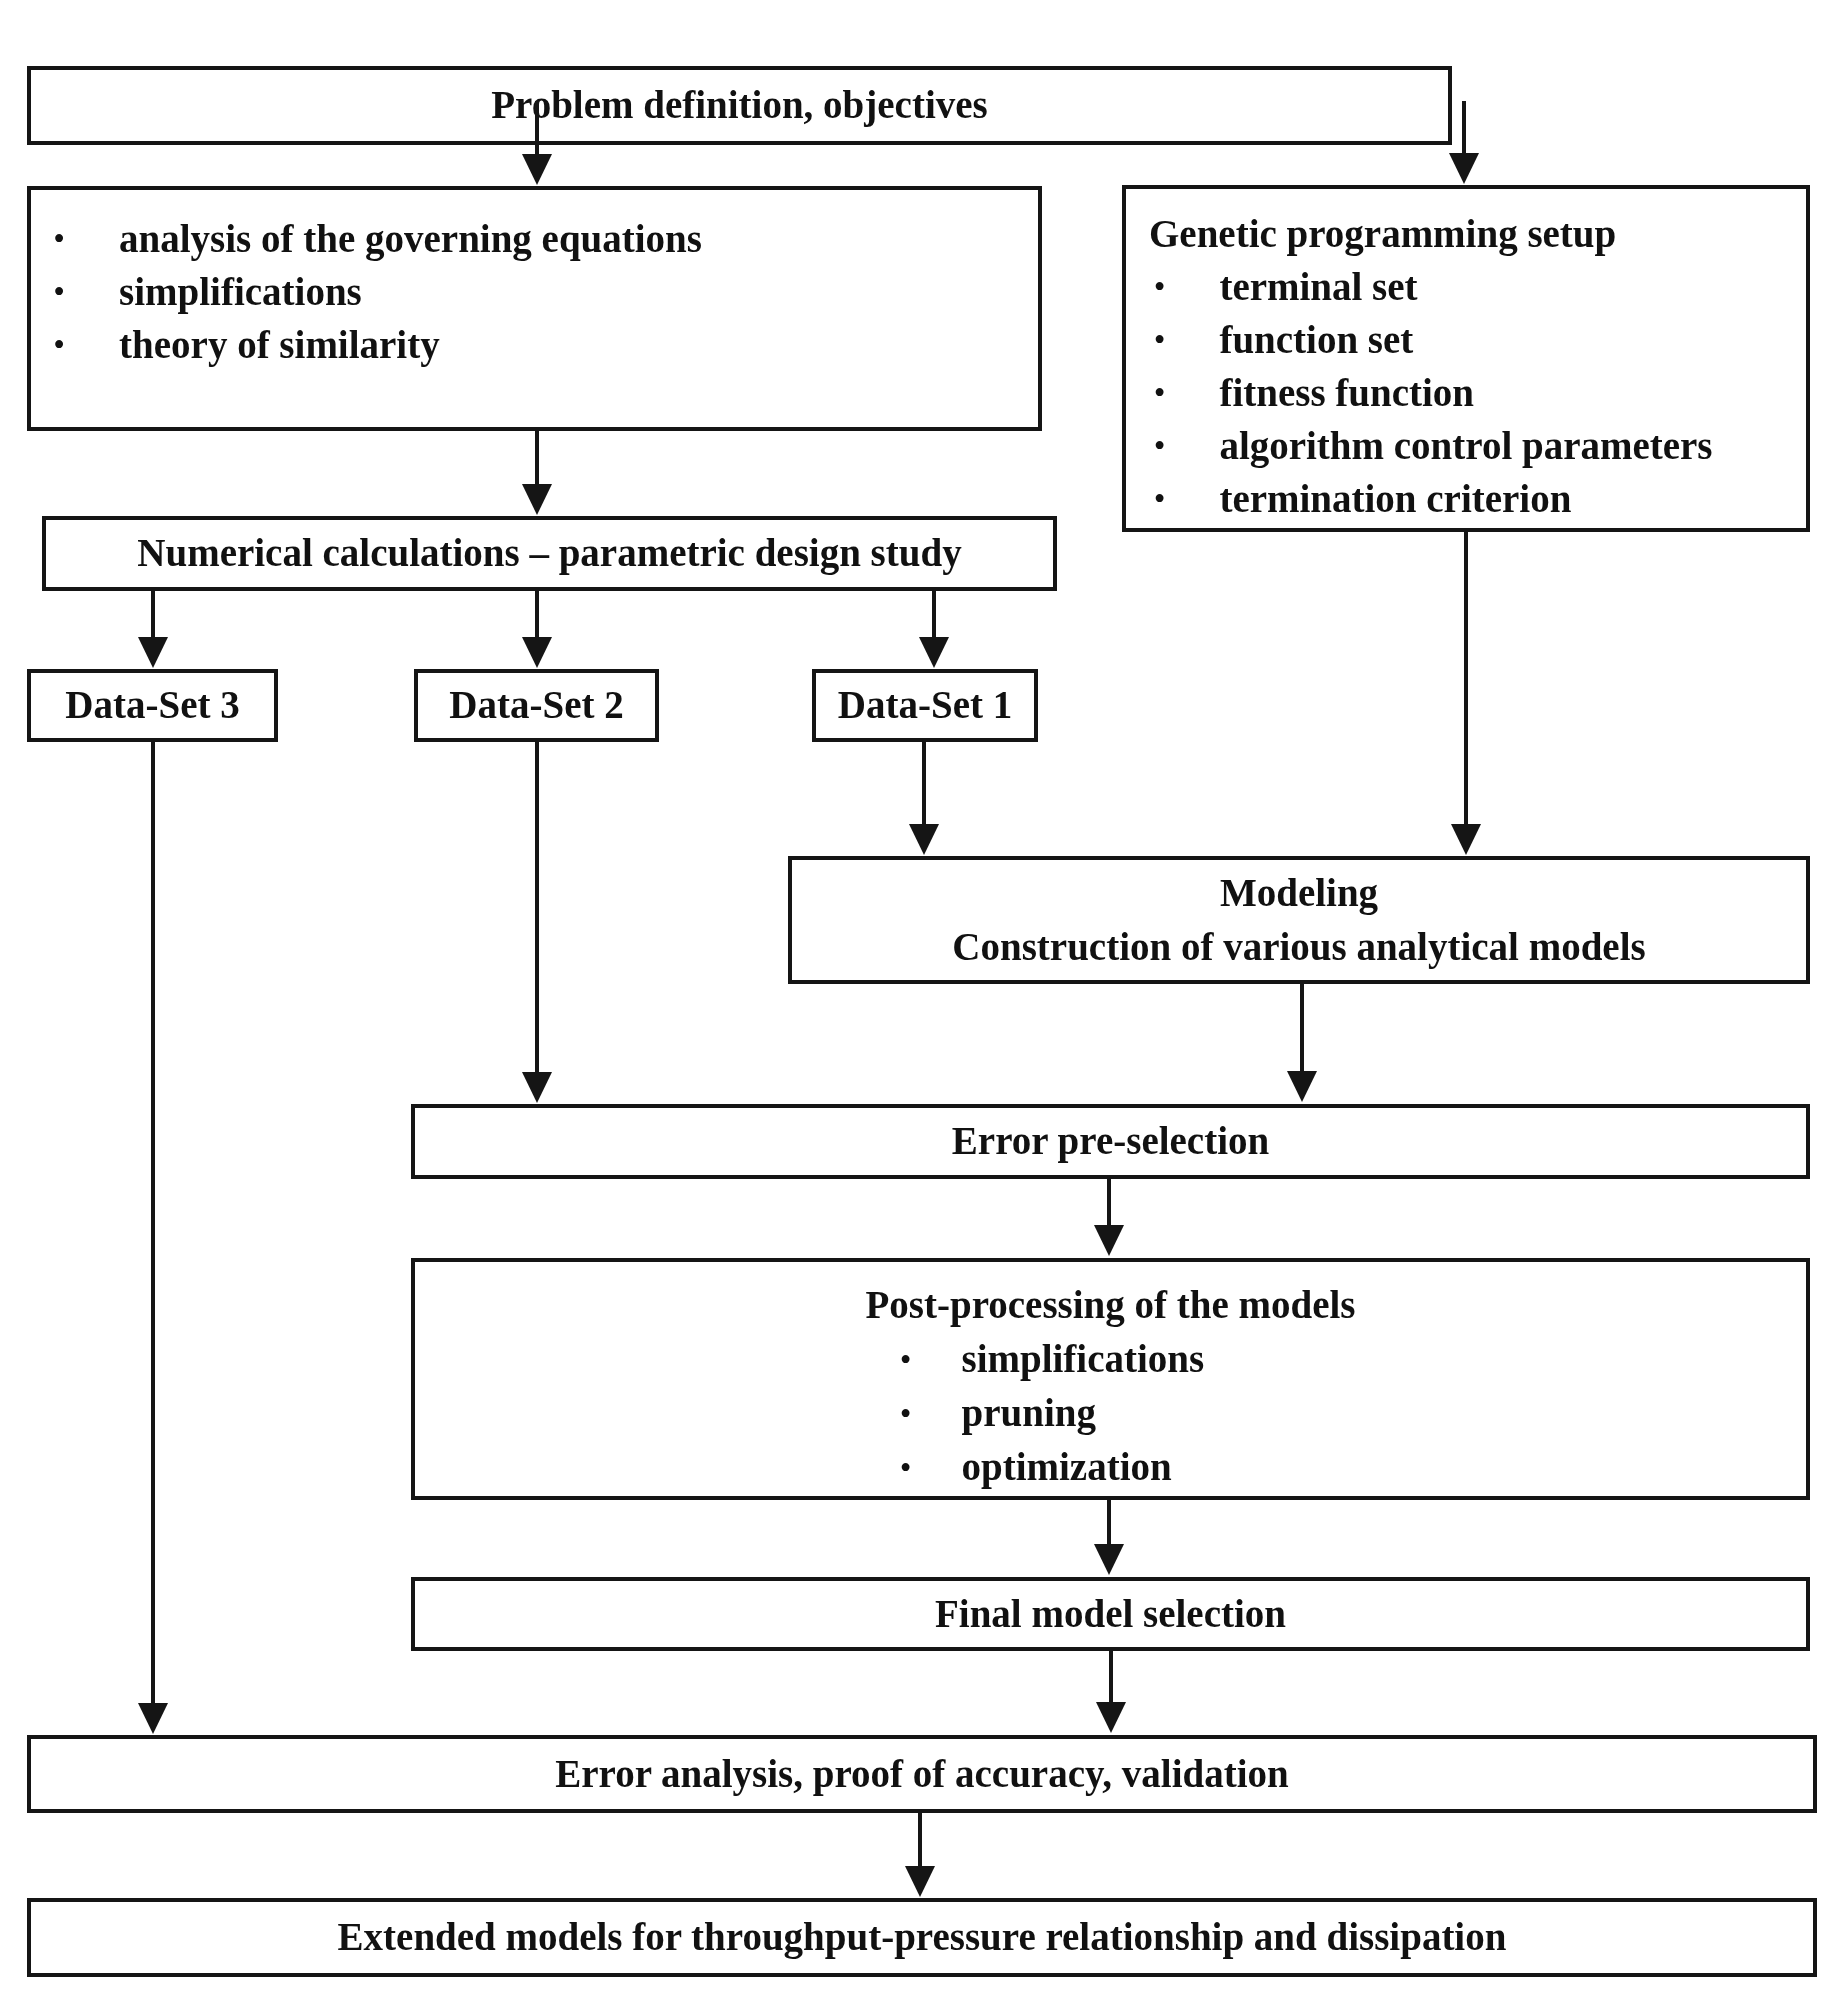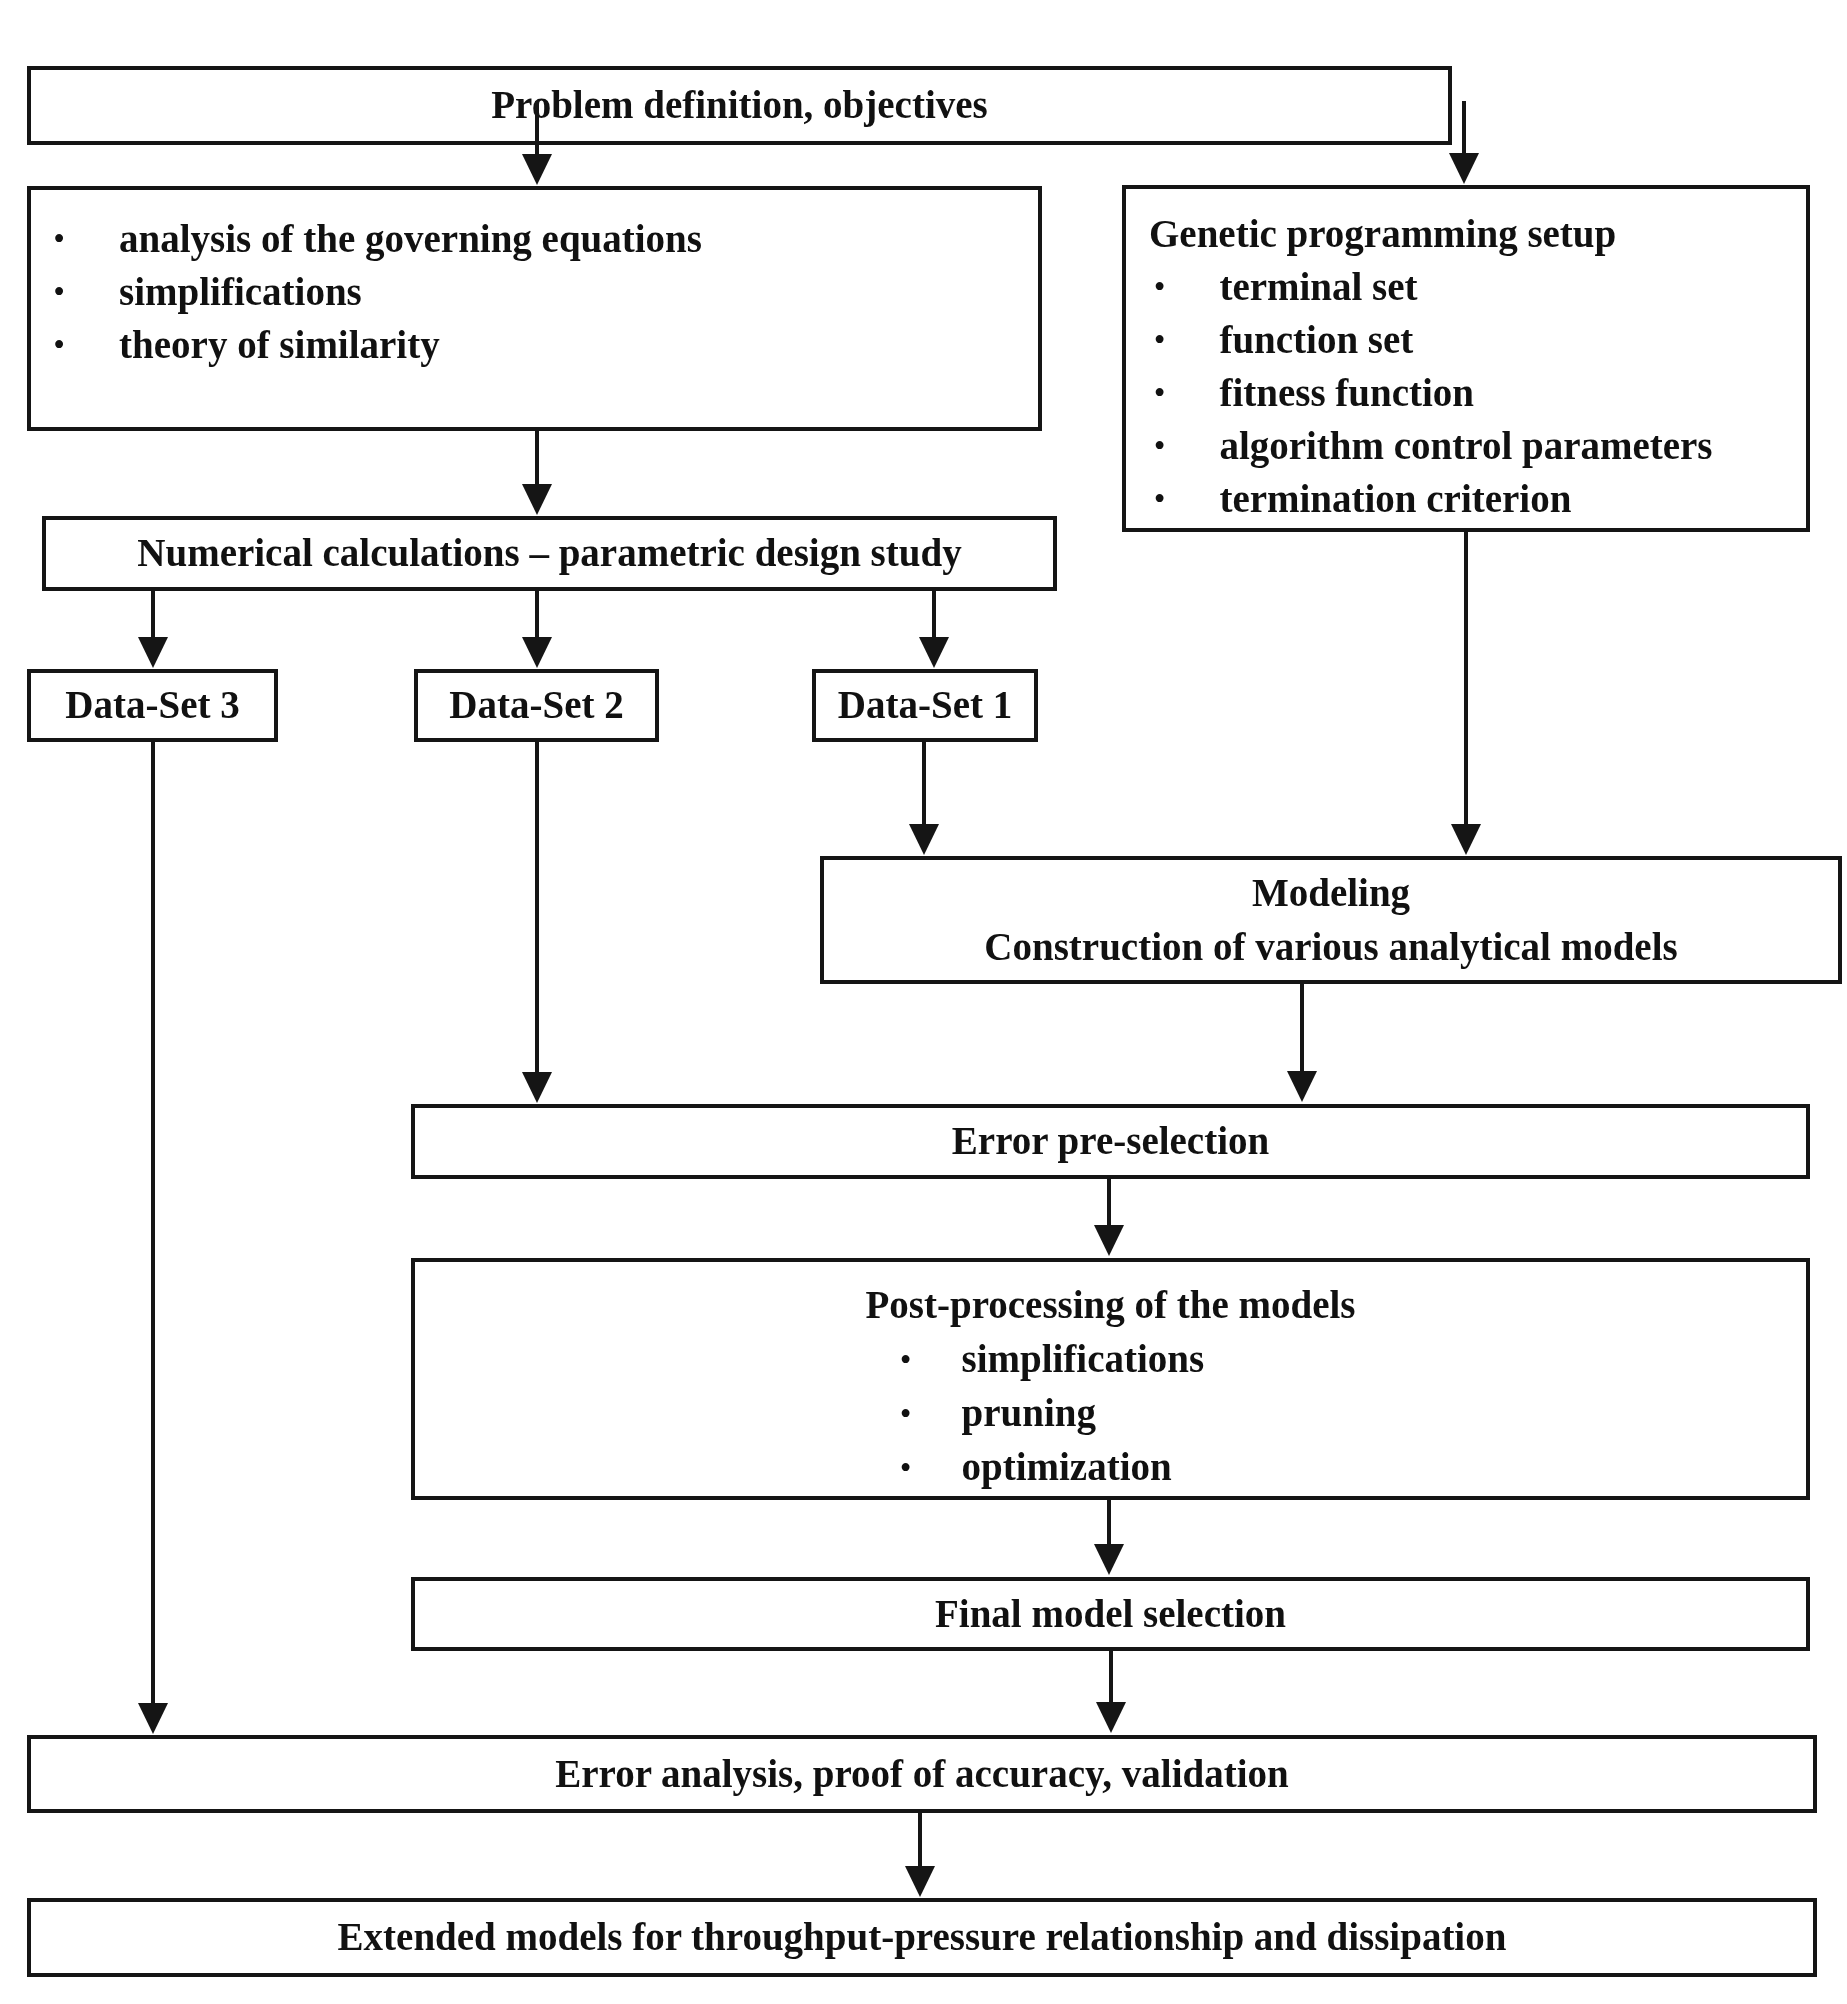--- a/index.html
+++ b/index.html
@@ -14,21 +14,21 @@
     font-family:"Liberation Serif","DejaVu Serif",serif;
     font-weight:bold;color:var(--text);
   }
   .stage{position:absolute;left:0;top:0;width:1847px;height:2005px;}
   .box{
     position:absolute;box-sizing:border-box;
     border:4.8px solid var(--line);background:var(--box_fill);
     font-size:39px;line-height:1.25;
   }
   .box.center{display:flex;align-items:center;justify-content:center;text-align:center;}
-  .box.center2{display:flex;flex-direction:column;align-items:center;justify-content:center;text-align:left;margin-left:32px;}
+  .box.center2{display:flex;flex-direction:column;align-items:center;justify-content:center;text-align:left;}
   .box.center2 .bline{line-height:54px;}
   .box.list{display:block;text-align:left;}
   .box-title{line-height:53px;}
   ul.bullets{list-style:none;margin:0;padding:0 0 0 5.4px;}
   ul.bullets li{position:relative;padding-left:65px;line-height:53px;}
   ul.bullets li::before{
     content:"\2022";position:absolute;left:0;top:0;
     font-size:0.75em;line-height:inherit;
   }
   

